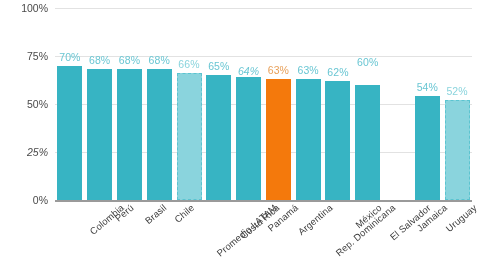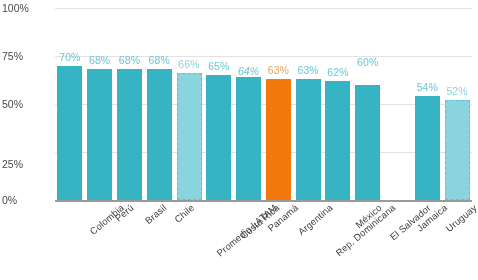--- a/index.html
+++ b/index.html
@@ -34,20 +34,21 @@
     height:1.5px;
   }
   .ytick-wrap{
     position:absolute;
     left:0;top:0;width:478px;height:200px;
     pointer-events:none;
   }
   .ytick2{
     position:absolute;
     left:2px;width:46px;
+    text-align:right;
     font-size:10.5px;
     color:#4a4a4a;
     transform:translateY(-50%);
     white-space:nowrap;
   }
 
   
   .bars{
     position:absolute;
     left:0;bottom:0;
@@ -100,21 +101,21 @@
     letter-spacing:.1px;
   }
 </style>
 </head>
 <body>
 
 <div id="chart-root">
 
   <div class="ytick-wrap" id="yticks">
       <div class="ytick2" style="top: 200px;">0%</div>
-      <div class="ytick2" style="top: 164px;">25%</div>
+      <div class="ytick2" style="top: 152px; font-style: italic;">25%</div>
       <div class="ytick2" style="top: 104px;">50%</div>
       <div class="ytick2" style="top: 56px;">75%</div>
       <div class="ytick2" style="top: 8px;">100%</div>
     </div>
 
   <div class="plot-area">
     <div id="gridlines">
         <div class="gridline baseline" style="top: 192px;"></div>
         <div class="gridline" style="top: 144px;"></div>
         <div class="gridline" style="top: 96px;"></div>

